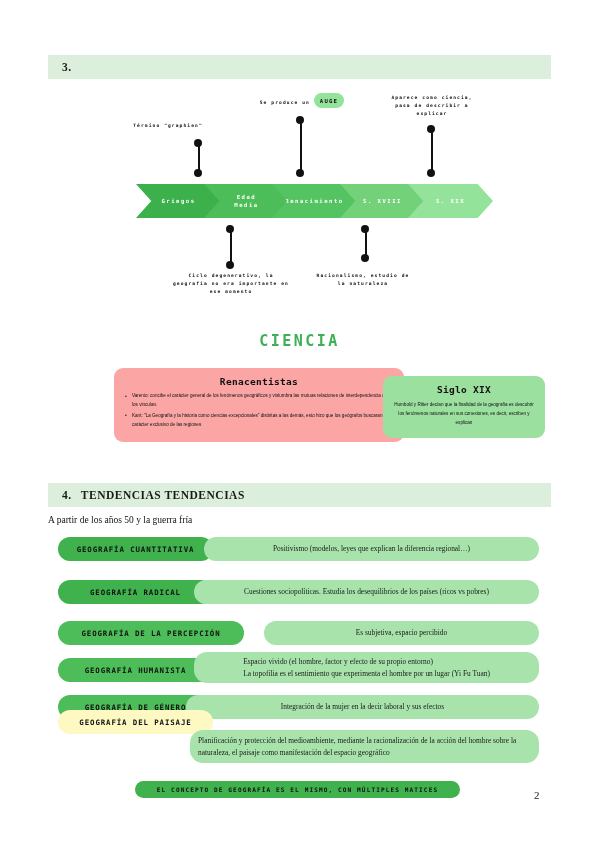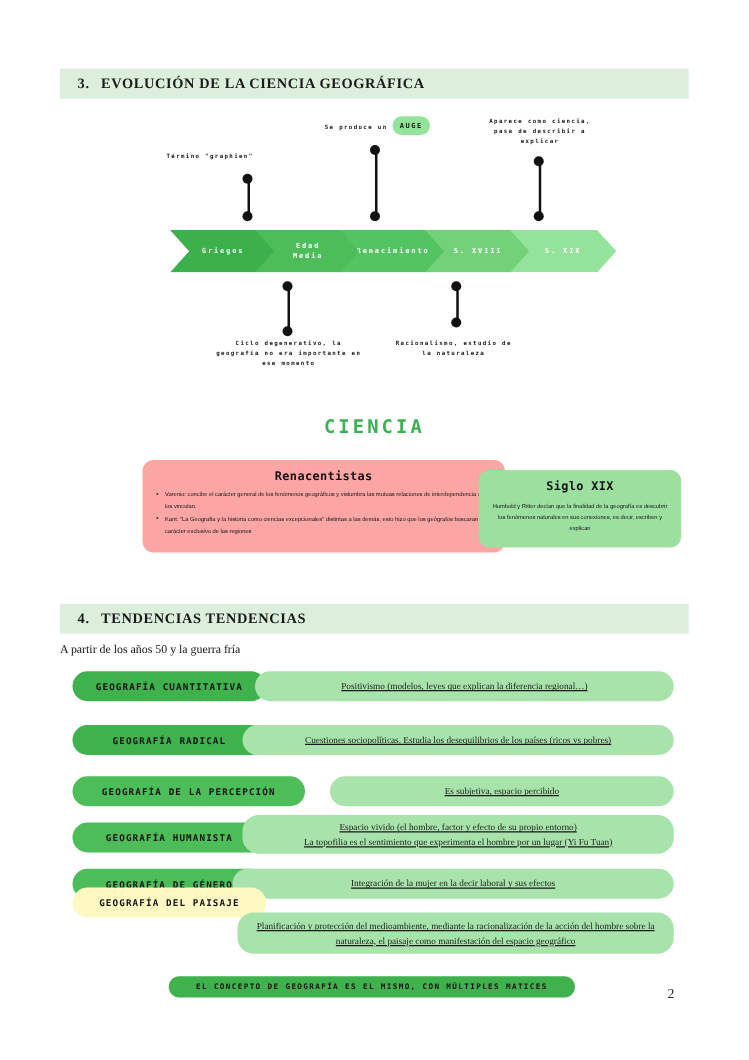--- a/index.html
+++ b/index.html
@@ -147,24 +147,22 @@
     letter-spacing: .9px;
     text-align: center;
   }
   .trend-desc {
     position: absolute;
     border-radius: 13px;
     display: flex; align-items: center; justify-content: center;
     font-family: "Liberation Serif", serif;
     font-size: 7.4px;
     color: #1a1a1a;
-    text-align: center;
     line-height: 1.5;
     padding: 3px 8px;
-    text-decoration: underline;
   }
 
   .footer-banner {
     position: absolute;
     border-radius: 11px;
     display:flex; align-items:center; justify-content:center;
     font-family: "DejaVu Sans Mono", monospace;
     font-weight: 700;
     font-size: 6.1px;
     letter-spacing: 1.1px;
@@ -178,21 +176,20 @@
     color: #222;
   }
 </style>
 </head>
 <body>
 
 <div class="page">
 
   <div class="section-band" style="left:48px; top:55px; width:503px; height:24px;">
     <span class="num">3.</span>
-    <span class="title">EVOLUCIÓN DE LA CIENCIA GEOGRÁFICA</span>
   </div>
 
   <div class="timeline">
 
     <div class="tl-note" style="left:108px; top:36px; width:120px; white-space:pre-line;">Término "graphien"</div>
 
     <div class="tl-note" style="left:236px; top:13px; width:74px; text-align:right;">Se produce un</div>
     <div class="auge-pill" style="left:314px; top:7px; width:30px; height:15px;">AUGE</div>
 
     <div class="tl-note" style="left:372px; top:8px; width:120px; white-space:pre-line;">Aparece como ciencia,

